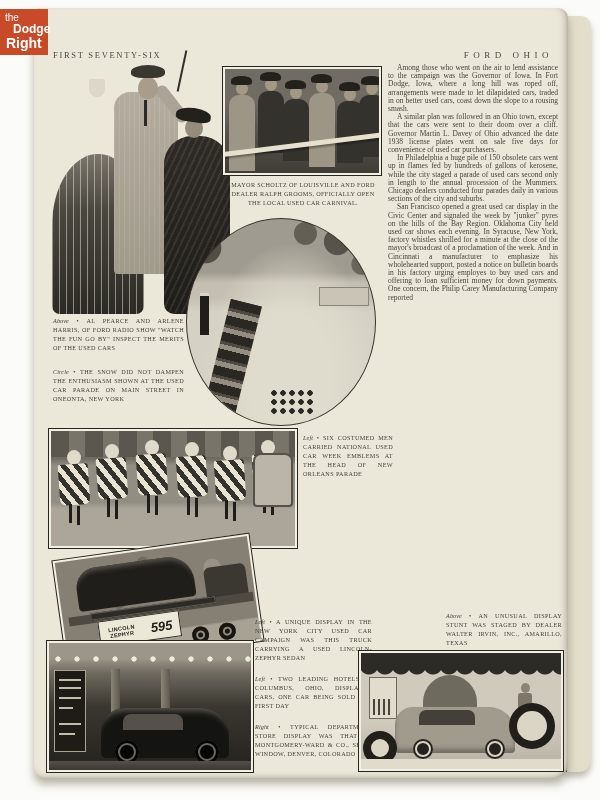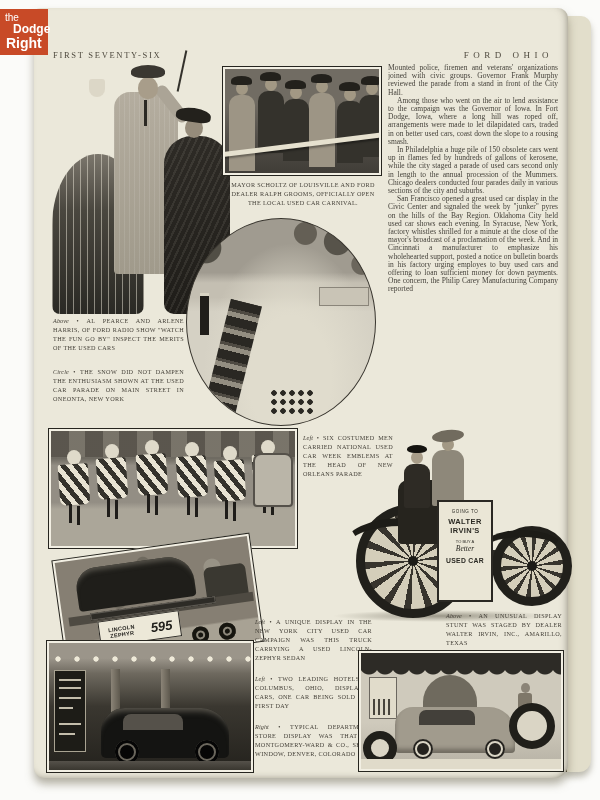--- a/index.html
+++ b/index.html
@@ -273,39 +273,20 @@
       <div class="fig" style="left:200px;top:8px;">
           <span class="wig"></span>
           <span class="shield"></span>
         </div>
       <div class="cs-car"></div>
     </div>
   </div>
 
   <p class="cap cap-no"><span class="tag">Left</span> <span>•</span> <span>SIX COSTUMED MEN CARRIED NATIONAL USED CAR WEEK EMBLEMS AT THE HEAD OF NEW ORLEANS PARADE</span></p>
 
-  <div class="cutout" id="cut-irvin">
-    <div class="i-shadow"></div>
-    <div class="i-chassis"></div>
-    <div class="i-wheel iw1"></div>
-    <div class="i-wheel iw2"></div>
-    <div class="i-fender1"></div>
-    <div class="i-fender2"></div>
-    <div class="i-seat"></div>
-    <div class="i-man"></div>
-    <div class="i-woman"></div>
-    <div class="i-sign">
-      <div class="s1">GOING TO</div>
-      <div class="s2">WALTER</div>
-      <div class="s3">IRVIN'S</div>
-      <div class="s4">TO BUY A</div>
-      <div class="s5">Better</div>
-      <div class="s6">USED CAR</div>
-    </div>
-  </div>
 
   <p class="cap cap-irvin"><span class="tag">Above</span> <span>•</span> <span>AN UNUSUAL DISPLAY STUNT WAS STAGED BY DEALER WALTER IRVIN, INC., AMARILLO, TEXAS</span></p>
 
   <div class="framed" id="ph-zephyr">
     <div class="ph">
       <div class="z-car"></div>
       <div class="z-cab"></div>
       <div class="z-bed"></div>
       <div class="z-banner"></div>
       <div class="z-sign">
@@ -362,22 +343,22 @@
           <span class="bd"></span>
           <span class="lg"></span>
         </div>
       <div class="st-tire" style="left:2px;bottom:4px;width:34px;height:34px;"></div>
       <div class="st-tire" style="right:6px;bottom:20px;width:46px;height:46px;"></div>
       <div class="st-floor"></div>
     </div>
   </div>
 
   <div class="article">
-    <p class="first">Mounted police, firemen and veterans' organizations joined with civic groups. Governor Frank Murphy reviewed the parade from a stand in front of the City Hall.</p>
     <p>Among those who went on the air to lend assistance to the campaign was the Governor of Iowa. In Fort Dodge, Iowa, where a long hill was roped off, arrangements were made to let dilapidated cars, traded in on better used cars, coast down the slope to a rousing smash.</p>
+    <p>A similar plan was followed in an Ohio town, except that the cars were sent to their doom over a cliff. Governor Martin L. Davey of Ohio advanced the date 1938 license plates went on sale five days for convenience of used car purchasers.</p>
     <p>In Philadelphia a huge pile of 150 obsolete cars went up in flames fed by hundreds of gallons of kerosene, while the city staged a parade of used cars second only in length to the annual procession of the Mummers. Chicago dealers conducted four parades daily in various sections of the city and suburbs.</p>
     <p>San Francisco opened a great used car display in the Civic Center and signaled the week by "junker" pyres on the hills of the Bay Region. Oklahoma City held used car shows each evening. In Syracuse, New York, factory whistles shrilled for a minute at the close of the mayor's broadcast of a proclamation of the week. And in Cincinnati a manufacturer to emphasize his wholehearted support, posted a notice on bulletin boards in his factory urging employes to buy used cars and offering to loan sufficient money for down payments. One concern, the Philip Carey Manufacturing Company reported</p>
   </div>
 
 </div>
 
 <div class="logo">
   <span class="t1">the</span>
   <span class="t2">Dodge</span>
   <span class="t3">Right</span>

